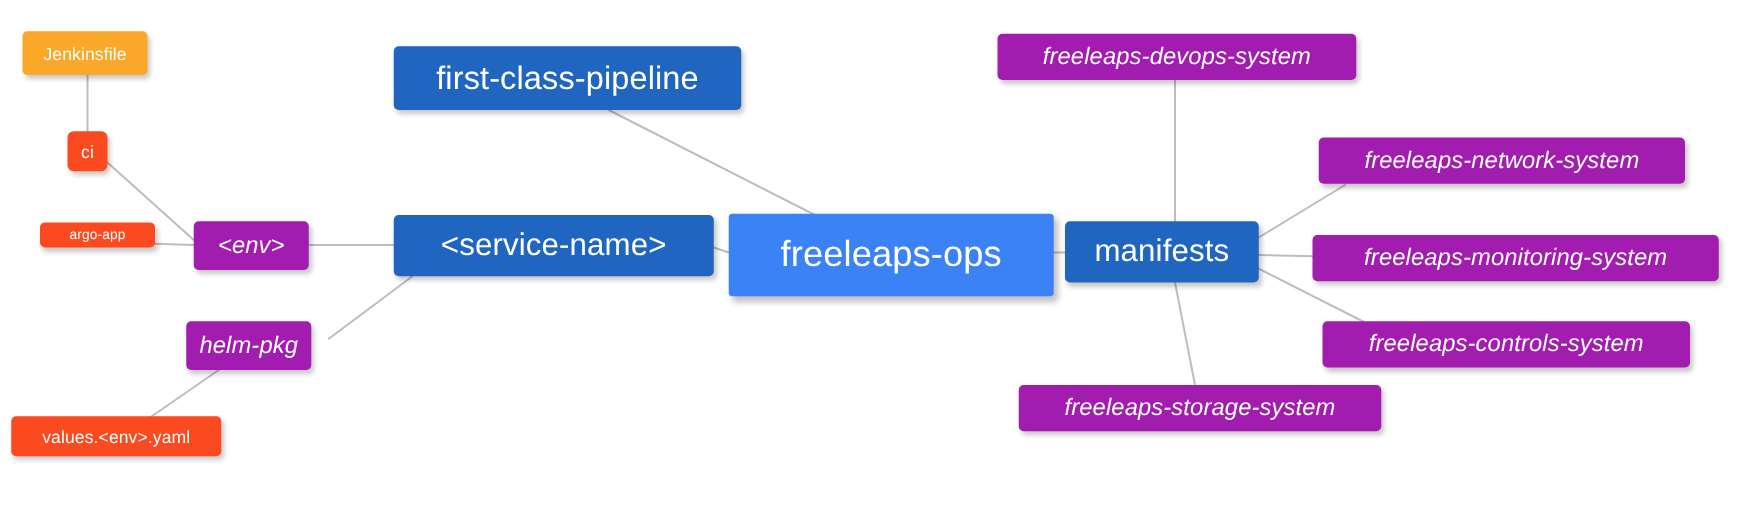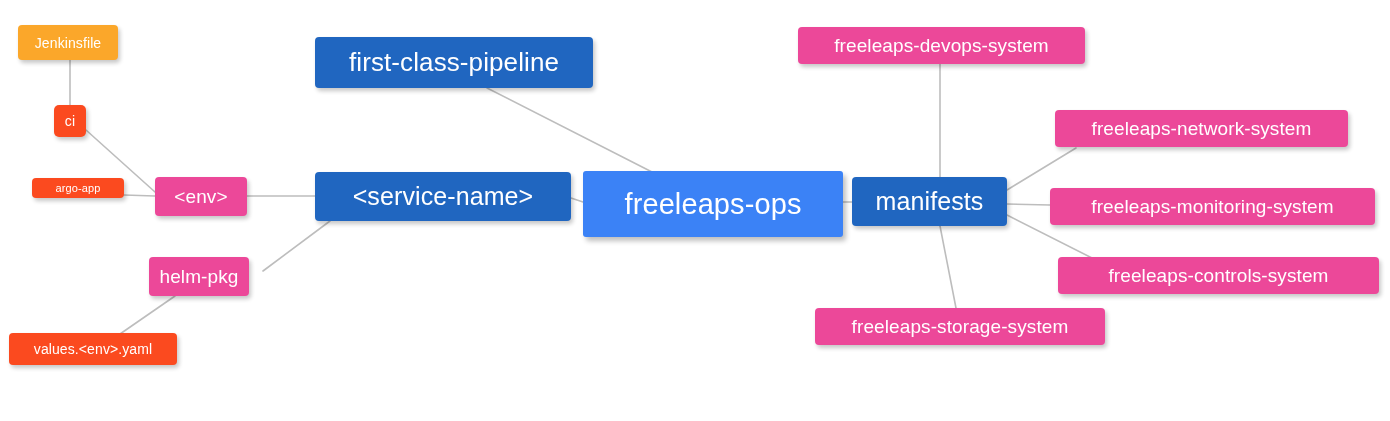--- a/index.html
+++ b/index.html
@@ -36,21 +36,21 @@
     border-radius: 4px;
     box-shadow: 2px 3px 4px rgba(0,0,0,0.22);
     letter-spacing: 0.1px;
   }
   .node.root {
     background: #3b82f6;
     border-radius: 3px;
     box-shadow: 3px 4px 5px rgba(0,0,0,0.25);
   }
   .node.blue   { background: #2066c0; }
-  .node.green  { background: #ec4899; }
+  .node.green  { background: #a21caf; font-style: italic; }
   .node.orange { background: #fba72a; }
   .node.red    { background: #fb4a1f; }
   .node.sq     { border-radius: 5px; }
 </style>
 </head>
 <body>
 
 <div id="canvas">
   <svg id="edges" viewBox="0 0 1390 421" xmlns="http://www.w3.org/2000/svg">
       <path d="M 70 60 L 70 105" fill="none" stroke="#bdbdbd" stroke-width="1.6" stroke-linecap="round"></path>
@@ -101,20 +101,20 @@
       </div>
       <div class="node green" style="left: 798px; top: 27px; width: 287px; height: 37px; font-size: 19px;">
         <span>freeleaps-devops-system</span>
       </div>
       <div class="node green" style="left: 1055px; top: 110px; width: 293px; height: 37px; font-size: 19px;">
         <span>freeleaps-network-system</span>
       </div>
       <div class="node green" style="left: 1050px; top: 188px; width: 325px; height: 37px; font-size: 19px;">
         <span>freeleaps-monitoring-system</span>
       </div>
-      <div class="node green" style="left: 1058px; top: 257px; width: 321px; height: 37px; font-size: 19px;">
+      <div class="node green" style="left: 1058px; top: 257px; width: 294px; height: 37px; font-size: 19px;">
         <span>freeleaps-controls-system</span>
       </div>
       <div class="node green" style="left: 815px; top: 308px; width: 290px; height: 37px; font-size: 19px;">
         <span>freeleaps-storage-system</span>
       </div>
     </div>
 </div>
 
 </body></html>

